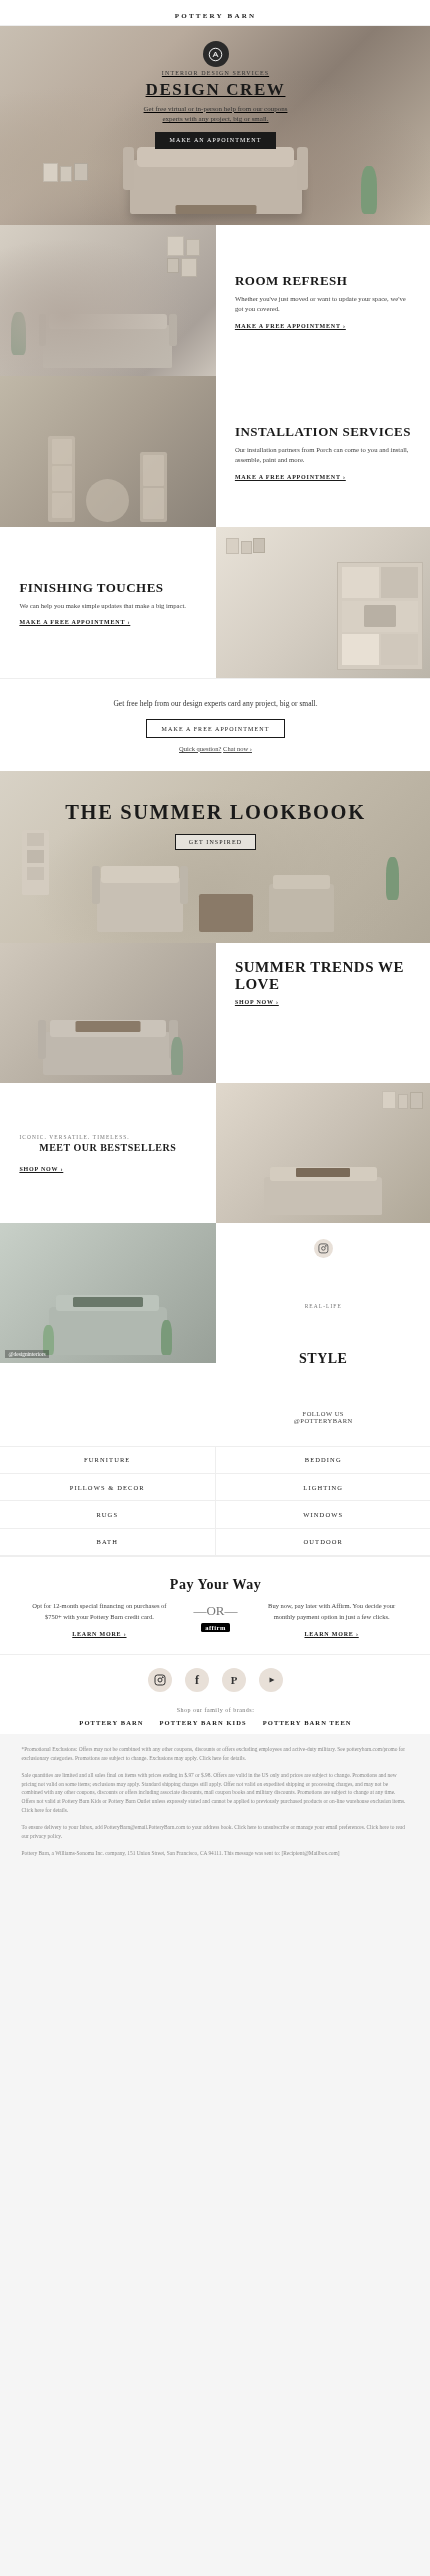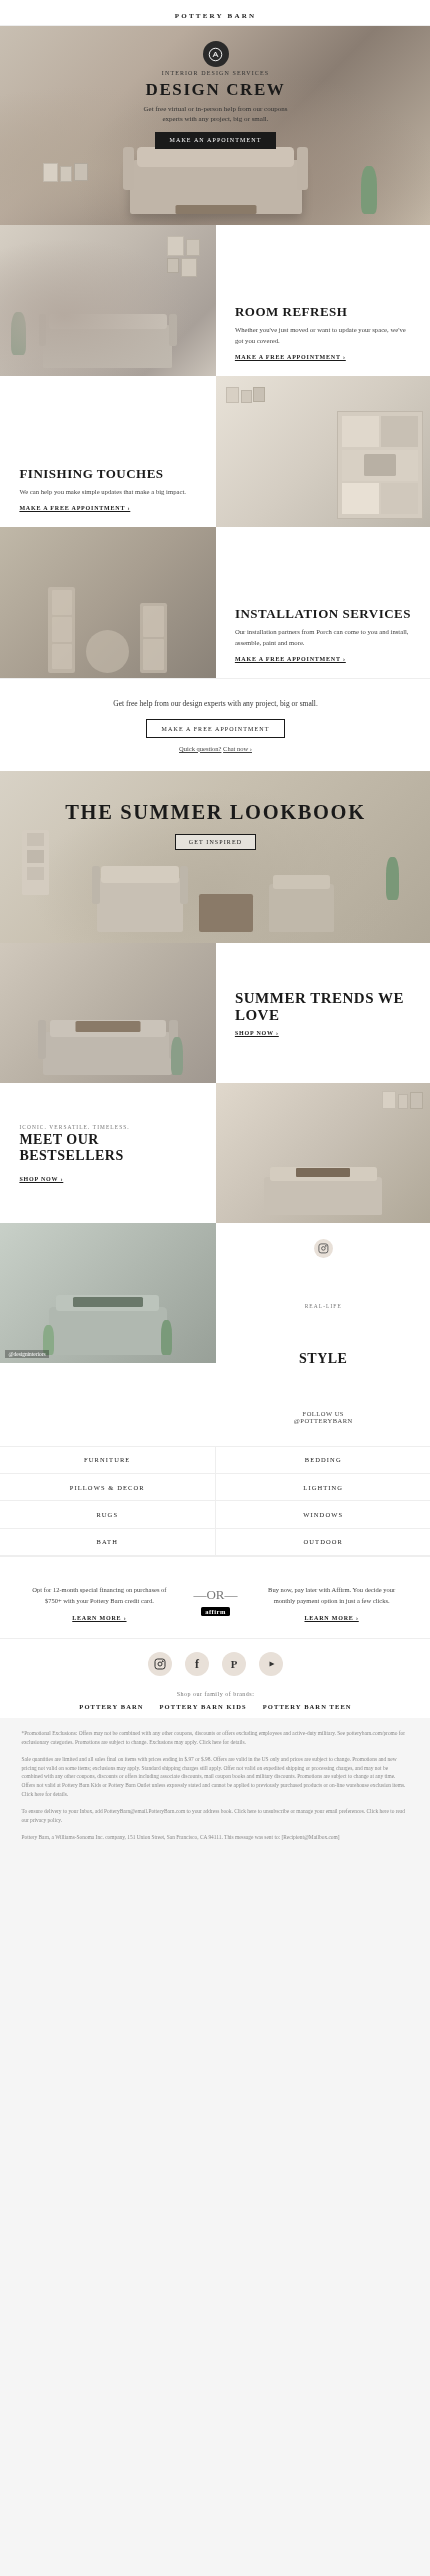--- a/index.html
+++ b/index.html
@@ -27,20 +27,21 @@
       font-weight: bold;
       color: #222;
       font-family: 'Georgia', serif;
     }
 
     
     .design-crew-section {
       background: #fde047;
       text-align: center;
       padding: 0 0 0 0;
+      text-decoration: underline;
     }
     .design-crew-hero-img {
       width: 100%;
       height: 199px;
       background: linear-gradient(135deg, #c8bfb2 0%, #b8aa9c 30%, #8a7d72 60%, #c5b9a8 100%);
       display: flex;
       align-items: flex-start;
       justify-content: center;
       padding-top: 15px;
       position: relative;
@@ -104,21 +105,20 @@
       text-transform: uppercase;
       padding: 5.4px 15px;
       text-decoration: none;
       font-family: 'Georgia', serif;
     }
 
     
     .two-col {
       display: flex;
       width: 100%;
-      align-items: flex-end;
     }
     .two-col .col-img {
       flex: 0 0 50%;
       height: 151px;
     }
     .two-col .col-text {
       flex: 0 0 50%;
       display: flex;
       flex-direction: column;
       justify-content: center;
@@ -264,21 +264,21 @@
       flex: 0 0 50%;
       height: 140px;
       background: linear-gradient(135deg, #d0c8bc 0%, #b8b0a4 50%, #a09890 100%);
       position: relative;
       overflow: hidden;
     }
     .trends-text {
       flex: 0 0 50%;
       display: flex;
       flex-direction: column;
-      justify-content: center;
+      justify-content: flex-start;
       padding: 16px 19.4px;
       background: #fff;
     }
     .trends-title {
       font-size: 15px;
       font-weight: bold;
       letter-spacing: 0.5px;
       color: #1a1a1a;
       font-family: 'Georgia', serif;
       line-height: 1.15;
@@ -299,27 +299,28 @@
       background: #fff;
     }
     .bestsellers-tagline {
       font-size: 5.4px;
       letter-spacing: 1.1px;
       text-transform: uppercase;
       color: #777;
       margin-bottom: 2.2px;
     }
     .bestsellers-title {
-      font-size: 14px;
+      font-size: 10px;
       font-weight: bold;
       letter-spacing: 0.5px;
       color: #1a1a1a;
       font-family: 'Georgia', serif;
       line-height: 1.15;
       margin-bottom: 12px;
+      text-align: center;
     }
     .bestsellers-img {
       flex: 0 0 50%;
       height: 140px;
       background: linear-gradient(135deg, #e0d8cc 0%, #c8c0b4 50%, #b0a898 100%);
       position: relative;
       overflow: hidden;
     }
 
     
@@ -578,46 +579,20 @@
             <div style="width:12px;height:15px;background:#c8c0b4;border:1.1px solid #b0a89c;"></div>
             <div style="width:16px;height:19.4px;background:#d0c8bc;border:1.1px solid #b8b0a4;"></div>
           </div>
         </div>
         <div style="position:absolute;left:10.8px;bottom:21.5px;width:15px;height:43px;background:#8a9e88;border-radius:40% 40% 20% 20%;"></div>
       </div>
     </div>
     <div class="col-text">
       <div class="col-title">ROOM REFRESH</div>
       <p class="col-desc">Whether you've just moved or want to update your space, we've got you covered.</p>
-      <a class="link-cta" href="#">MAKE A FREE APPOINTMENT ›</a>
-    </div>
-  </div>
-
-  <div class="two-col two-col-reverse">
-    <div class="col-img finishing-img">
-      <div style="position:absolute;inset:0;display:flex;align-items:flex-end;justify-content:flex-end;padding:8px;">
-        <div style="width:86px;height:108px;background:#d4ccc0;border:1.1px solid #c0b8ac;position:relative;display:grid;grid-template-columns:1fr 1fr;grid-template-rows:1fr 1fr 1fr;gap:2.2px;padding:4.3px;">
-          <div style="background:#e0d8cc;"></div>
-          <div style="background:#c8c0b4;"></div>
-          <div style="background:#d8d0c4;grid-column:1/-1;display:flex;align-items:center;justify-content:center;">
-            <div style="width:32px;height:21.5px;background:#b8b0a4;border-radius:1.6px;"></div>
-          </div>
-          <div style="background:#e8e0d4;"></div>
-          <div style="background:#d0c8bc;"></div>
-        </div>
-      </div>
-      <div style="position:absolute;top:10.8px;left:10.8px;display:flex;gap:1.6px;">
-        <div style="width:13px;height:16px;background:#d8d0c4;border:0.8px solid #c4bcb0;"></div>
-        <div style="width:10.8px;height:13.5px;background:#d0c8bc;border:0.8px solid #bcb4a8;margin-top:2.7px;"></div>
-        <div style="width:12px;height:15px;background:#c8c0b4;border:0.8px solid #b4ac9e;"></div>
-      </div>
-    </div>
-    <div class="col-text">
-      <div class="col-title">FINISHING TOUCHES</div>
-      <p class="col-desc">We can help you make simple updates that make a big impact.</p>
       <a class="link-cta" href="#">MAKE A FREE APPOINTMENT ›</a>
     </div>
   </div>
 
   <div class="two-col">
     <div class="col-img installation-img">
       <div style="position:absolute;inset:0;display:flex;align-items:flex-end;justify-content:center;padding-bottom:5.4px;">
         <div style="display:flex;gap:10.8px;align-items:flex-end;">
           <div style="width:27px;height:86px;background:rgba(200,190,175,0.7);border-radius:2.2px;display:flex;flex-direction:column;gap:2.2px;padding:3.2px;">
             <div style="flex:1;background:rgba(210,200,185,0.5);border-radius:1.1px;"></div>
@@ -632,22 +607,48 @@
         </div>
       </div>
     </div>
     <div class="col-text">
       <div class="col-title">INSTALLATION SERVICES</div>
       <p class="col-desc">Our installation partners from Porch can come to you and install, assemble, paint and more.</p>
       <a class="link-cta" href="#">MAKE A FREE APPOINTMENT ›</a>
     </div>
   </div>
 
+  <div class="two-col two-col-reverse">
+    <div class="col-img finishing-img">
+      <div style="position:absolute;inset:0;display:flex;align-items:flex-end;justify-content:flex-end;padding:8px;">
+        <div style="width:86px;height:108px;background:#d4ccc0;border:1.1px solid #c0b8ac;position:relative;display:grid;grid-template-columns:1fr 1fr;grid-template-rows:1fr 1fr 1fr;gap:2.2px;padding:4.3px;">
+          <div style="background:#e0d8cc;"></div>
+          <div style="background:#c8c0b4;"></div>
+          <div style="background:#d8d0c4;grid-column:1/-1;display:flex;align-items:center;justify-content:center;">
+            <div style="width:32px;height:21.5px;background:#b8b0a4;border-radius:1.6px;"></div>
+          </div>
+          <div style="background:#e8e0d4;"></div>
+          <div style="background:#d0c8bc;"></div>
+        </div>
+      </div>
+      <div style="position:absolute;top:10.8px;left:10.8px;display:flex;gap:1.6px;">
+        <div style="width:13px;height:16px;background:#d8d0c4;border:0.8px solid #c4bcb0;"></div>
+        <div style="width:10.8px;height:13.5px;background:#d0c8bc;border:0.8px solid #bcb4a8;margin-top:2.7px;"></div>
+        <div style="width:12px;height:15px;background:#c8c0b4;border:0.8px solid #b4ac9e;"></div>
+      </div>
+    </div>
+    <div class="col-text">
+      <div class="col-title">FINISHING TOUCHES</div>
+      <p class="col-desc">We can help you make simple updates that make a big impact.</p>
+      <a class="link-cta" href="#">MAKE A FREE APPOINTMENT ›</a>
+    </div>
+  </div>
+
   <div class="free-help-banner">
-    <p class="free-help-text">Get free help from our design experts with any project, big or small.</p>
+    <p class="free-help-text">Get free help from our design experts card any project, big or small.</p>
     <a class="btn-outline" href="#">MAKE A FREE APPOINTMENT</a>
     <a class="chat-link" href="#">
       <span>Quick question?</span>
       <span>Chat now ›</span>
     </a>
   </div>
 
   <div class="lookbook-section">
     <div style="position:absolute;bottom:0;left:0;right:0;height:124px;display:flex;align-items:flex-end;justify-content:center;gap:16px;padding-bottom:10.8px;padding-left:10.8px;padding-right:10.8px;">
       <div style="width:86px;height:54px;background:#c8c0b4;border-radius:4.3px 4.3px 2.2px 2.2px;position:relative;">
@@ -753,20 +754,21 @@
     <div class="nav-link-item">BEDDING</div>
     <div class="nav-link-item">PILLOWS &amp; DECOR</div>
     <div class="nav-link-item">LIGHTING</div>
     <div class="nav-link-item">RUGS</div>
     <div class="nav-link-item">WINDOWS</div>
     <div class="nav-link-item">BATH</div>
     <div class="nav-link-item">OUTDOOR</div>
   </div>
 
   <div class="pay-section">
+    <div class="pay-title">Pay Your Way</div>
     <div class="pay-cols">
       <div class="pay-col">
         <p class="pay-col-text">Opt for 12-month special financing on purchases of $750+ with your Pottery Barn credit card.</p>
         <a class="link-cta" href="#">LEARN MORE ›</a>
       </div>
       <div style="display:flex;flex-direction:column;align-items:center;justify-content:center;padding:0 5.4px;">
         <span style="font-size:13px;color:#777;">—OR—</span>
         <div class="pay-affirm" style="margin-top:3.2px;">
           <span class="affirm-badge">affirm</span>
         </div>

